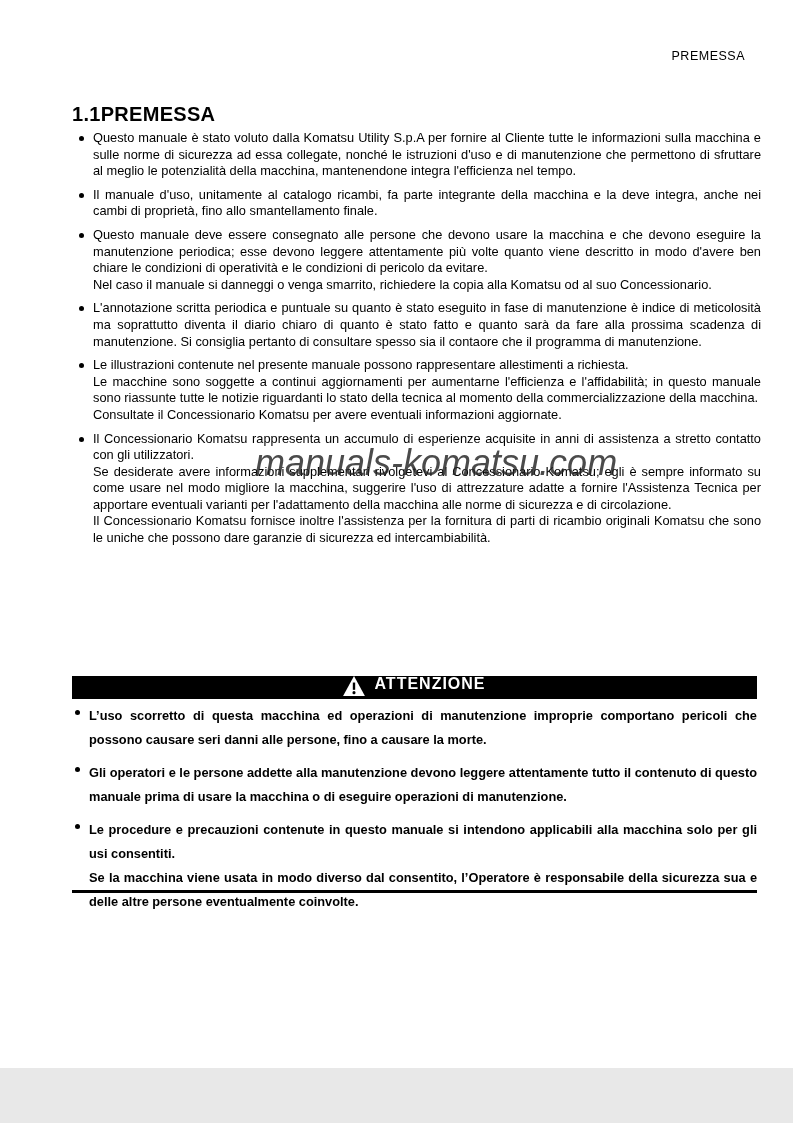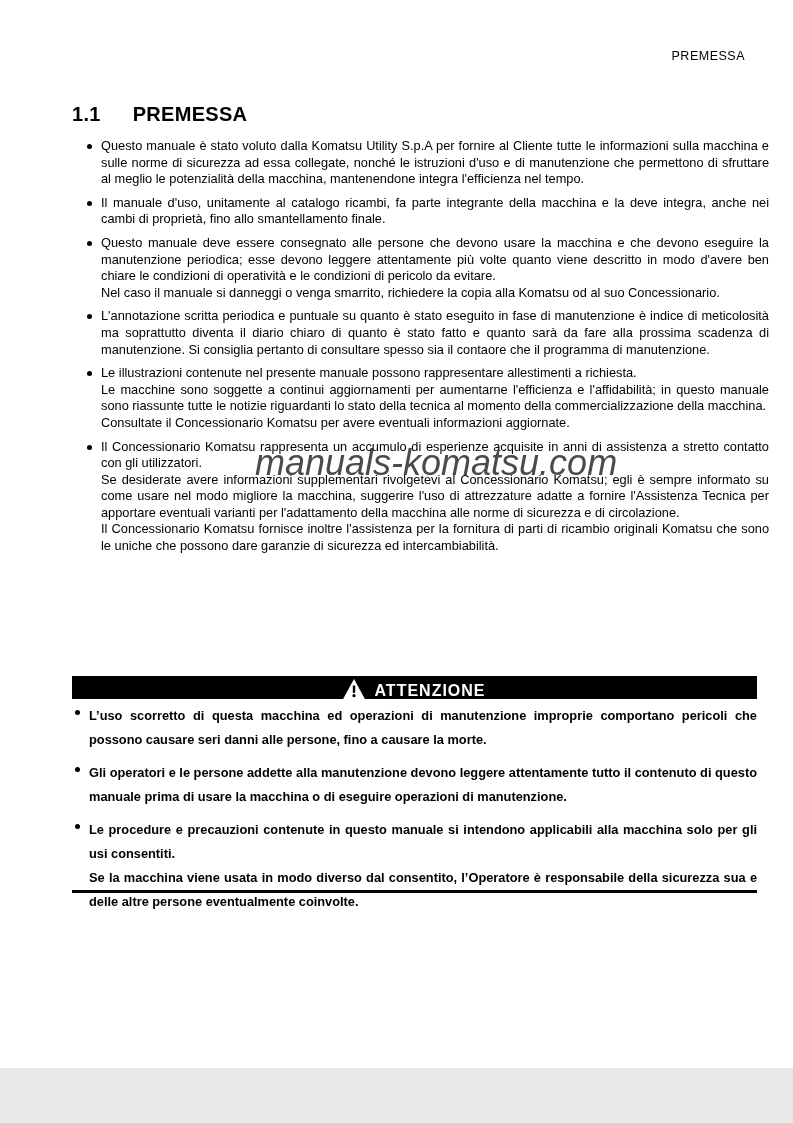--- a/index.html
+++ b/index.html
@@ -22,27 +22,27 @@
     color: #000;
   }
   .doc-title {
     position: absolute;
     top: 90px;
     left: 72px;
     font-size: 20px;
     font-weight: bold;
     letter-spacing: 0.3px;
   }
-  .doc-title .num { margin-right: 32px; }
+  .doc-title .num { margin-right: 0; }
   .intro-list {
     position: absolute;
     top: 126px;
     left: 72px;
     width: 685px;
-    margin: 12px;
+    margin: 4px;
     padding: 0;
     list-style: none;
     font-size: 12.8px;
     line-height: 16.6px;
     text-align: justify;
   }
   .intro-list li {
     position: relative;
     padding-left: 17px;
     margin-bottom: 7px;
@@ -71,21 +71,21 @@
     font-style: italic;
   }
   .warning-banner {
     position: absolute;
     top: 676px;
     left: 72px;
     width: 685px;
     height: 23px;
     background: #000000;
     display: flex;
-    align-items: flex-end;
+    align-items: flex-start;
     justify-content: center;
     gap: 9px;
   }
   .warning-banner .label {
     color: #ffffff;
     font-size: 16px;
     font-weight: bold;
     letter-spacing: 1px;
     line-height: 1;
   }

